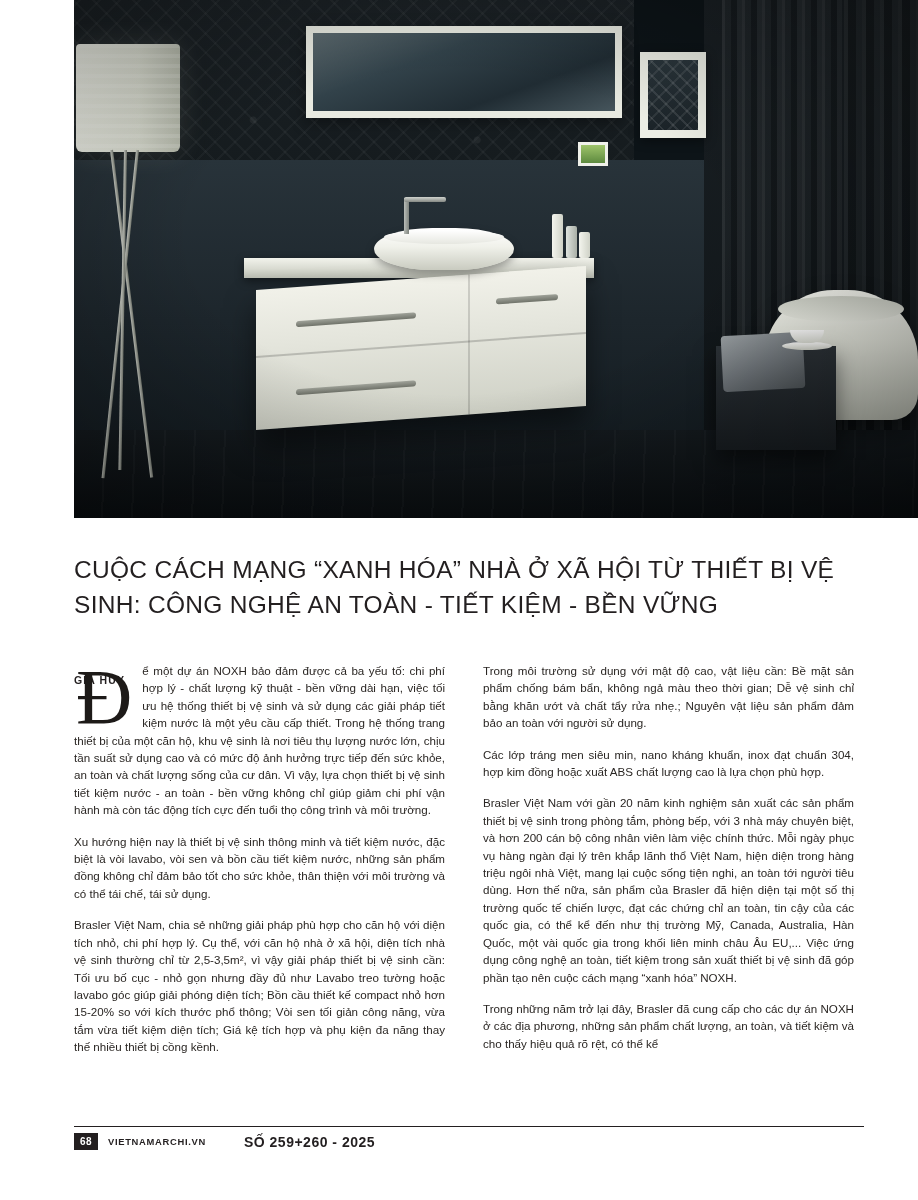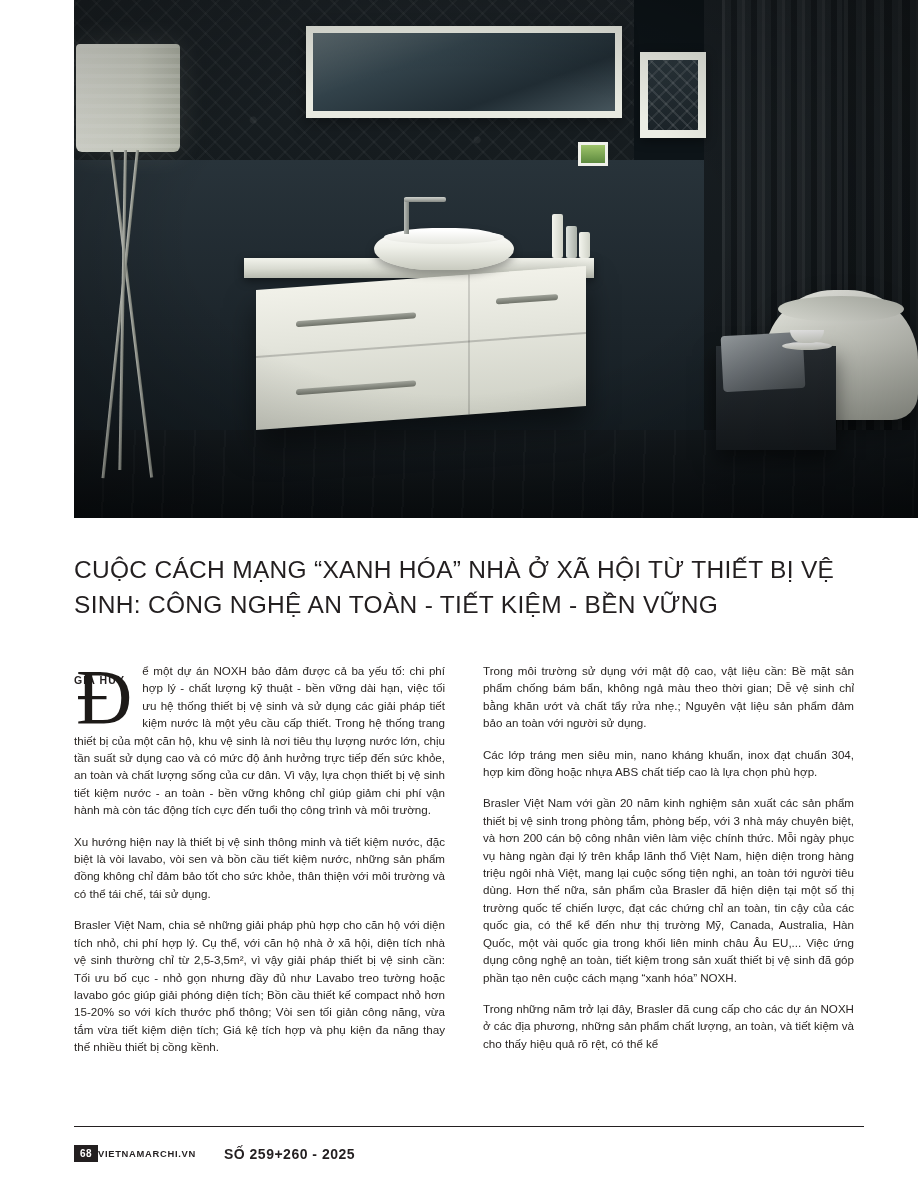--- a/index.html
+++ b/index.html
@@ -272,23 +272,24 @@
     color: #1d1a18;
   }
 
   
   .footer {
     position: absolute;
     left: 74px;
     top: 1126px;
     width: 790px;
     border-top: 1.6px solid #231f20;
-    padding-top: 18px;
+    padding-top: 6px;
     display: flex;
     align-items: center;
+    gap: 10px;
   }
   .page-num {
     background: #231f20;
     color: #ffffff;
     font-size: 10px;
     font-weight: bold;
     padding: 3px 6px 3px 6px;
     letter-spacing: .4px;
   }
   .footer-brand {
@@ -365,21 +366,21 @@
     <div class="col">
       <p class="dropcap-wrap">
         <span class="dropcap">Đ</span>
         <span>ể một dự án NOXH bảo đảm được cả ba yếu tố: chi phí hợp lý - chất lượng kỹ thuật - bền vững dài hạn, việc tối ưu hệ thống thiết bị vệ sinh và sử dụng các giải pháp tiết kiệm nước là một yêu cầu cấp thiết. Trong hệ thống trang thiết bị của một căn hộ, khu vệ sinh là nơi tiêu thụ lượng nước lớn, chịu tần suất sử dụng cao và có mức độ ảnh hưởng trực tiếp đến sức khỏe, an toàn và chất lượng sống của cư dân. Vì vậy, lựa chọn thiết bị vệ sinh tiết kiệm nước - an toàn - bền vững không chỉ giúp giảm chi phí vận hành mà còn tác động tích cực đến tuổi thọ công trình và môi trường.</span>
       </p>
       <p>Xu hướng hiện nay là thiết bị vệ sinh thông minh và tiết kiệm nước, đặc biệt là vòi lavabo, vòi sen và bồn cầu tiết kiệm nước, những sản phẩm đồng không chỉ đảm bảo tốt cho sức khỏe, thân thiện với môi trường và có thể tái chế, tái sử dụng.</p>
       <p>Brasler Việt Nam, chia sẻ những giải pháp phù hợp cho căn hộ với diện tích nhỏ, chi phí hợp lý. Cụ thể, với căn hộ nhà ở xã hội, diện tích nhà vệ sinh thường chỉ từ 2,5-3,5m², vì vậy giải pháp thiết bị vệ sinh cần: Tối ưu bố cục - nhỏ gọn nhưng đầy đủ như Lavabo treo tường hoặc lavabo góc giúp giải phóng diện tích; Bồn cầu thiết kế compact nhỏ hơn 15-20% so với kích thước phổ thông; Vòi sen tối giản công năng, vừa tắm vừa tiết kiệm diện tích; Giá kệ tích hợp và phụ kiện đa năng thay thế nhiều thiết bị cồng kềnh.</p>
     </div>
     <div class="col">
       <p>Trong môi trường sử dụng với mật độ cao, vật liệu cần: Bề mặt sản phẩm chống bám bẩn, không ngả màu theo thời gian; Dễ vệ sinh chỉ bằng khăn ướt và chất tẩy rửa nhẹ.; Nguyên vật liệu sản phẩm đảm bảo an toàn với người sử dụng.</p>
-      <p>Các lớp tráng men siêu min, nano kháng khuẩn, inox đạt chuẩn 304, hợp kim đồng hoặc nhựa ABS chất tiếp cao là lựa chọn phù hợp.</p>
+      <p>Các lớp tráng men siêu min, nano kháng khuẩn, inox đạt chuẩn 304, hợp kim đồng hoặc xuất ABS chất lượng cao là lựa chọn phù hợp.</p>
       <p>Brasler Việt Nam với gần 20 năm kinh nghiệm sản xuất các sản phẩm thiết bị vệ sinh trong phòng tắm, phòng bếp, với 3 nhà máy chuyên biệt, và hơn 200 cán bộ công nhân viên làm việc chính thức. Mỗi ngày phục vụ hàng ngàn đại lý trên khắp lãnh thổ Việt Nam, hiện diện trong hàng triệu ngôi nhà Việt, mang lại cuộc sống tiện nghi, an toàn tới người tiêu dùng. Hơn thế nữa, sản phẩm của Brasler đã hiện diện tại một số thị trường quốc tế chiến lược, đạt các chứng chỉ an toàn, tin cậy của các quốc gia, có thể kể đến như thị trường Mỹ, Canada, Australia, Hàn Quốc, một vài quốc gia trong khối liên minh châu Âu EU,... Việc ứng dụng công nghệ an toàn, tiết kiệm trong sản xuất thiết bị vệ sinh đã góp phần tạo nên cuộc cách mạng “xanh hóa” NOXH.</p>
       <p>Trong những năm trở lại đây, Brasler đã cung cấp cho các dự án NOXH ở các địa phương, những sản phẩm chất lượng, an toàn, và tiết kiệm và cho thấy hiệu quả rõ rệt, có thể kể</p>
     </div>
   </div>
 
   <div class="footer">
     <span class="page-num">68</span>
     <span class="footer-brand">VIETNAMARCHI.VN</span>
     <span class="footer-issue">SỐ 259+260 - 2025</span>
   </div>

